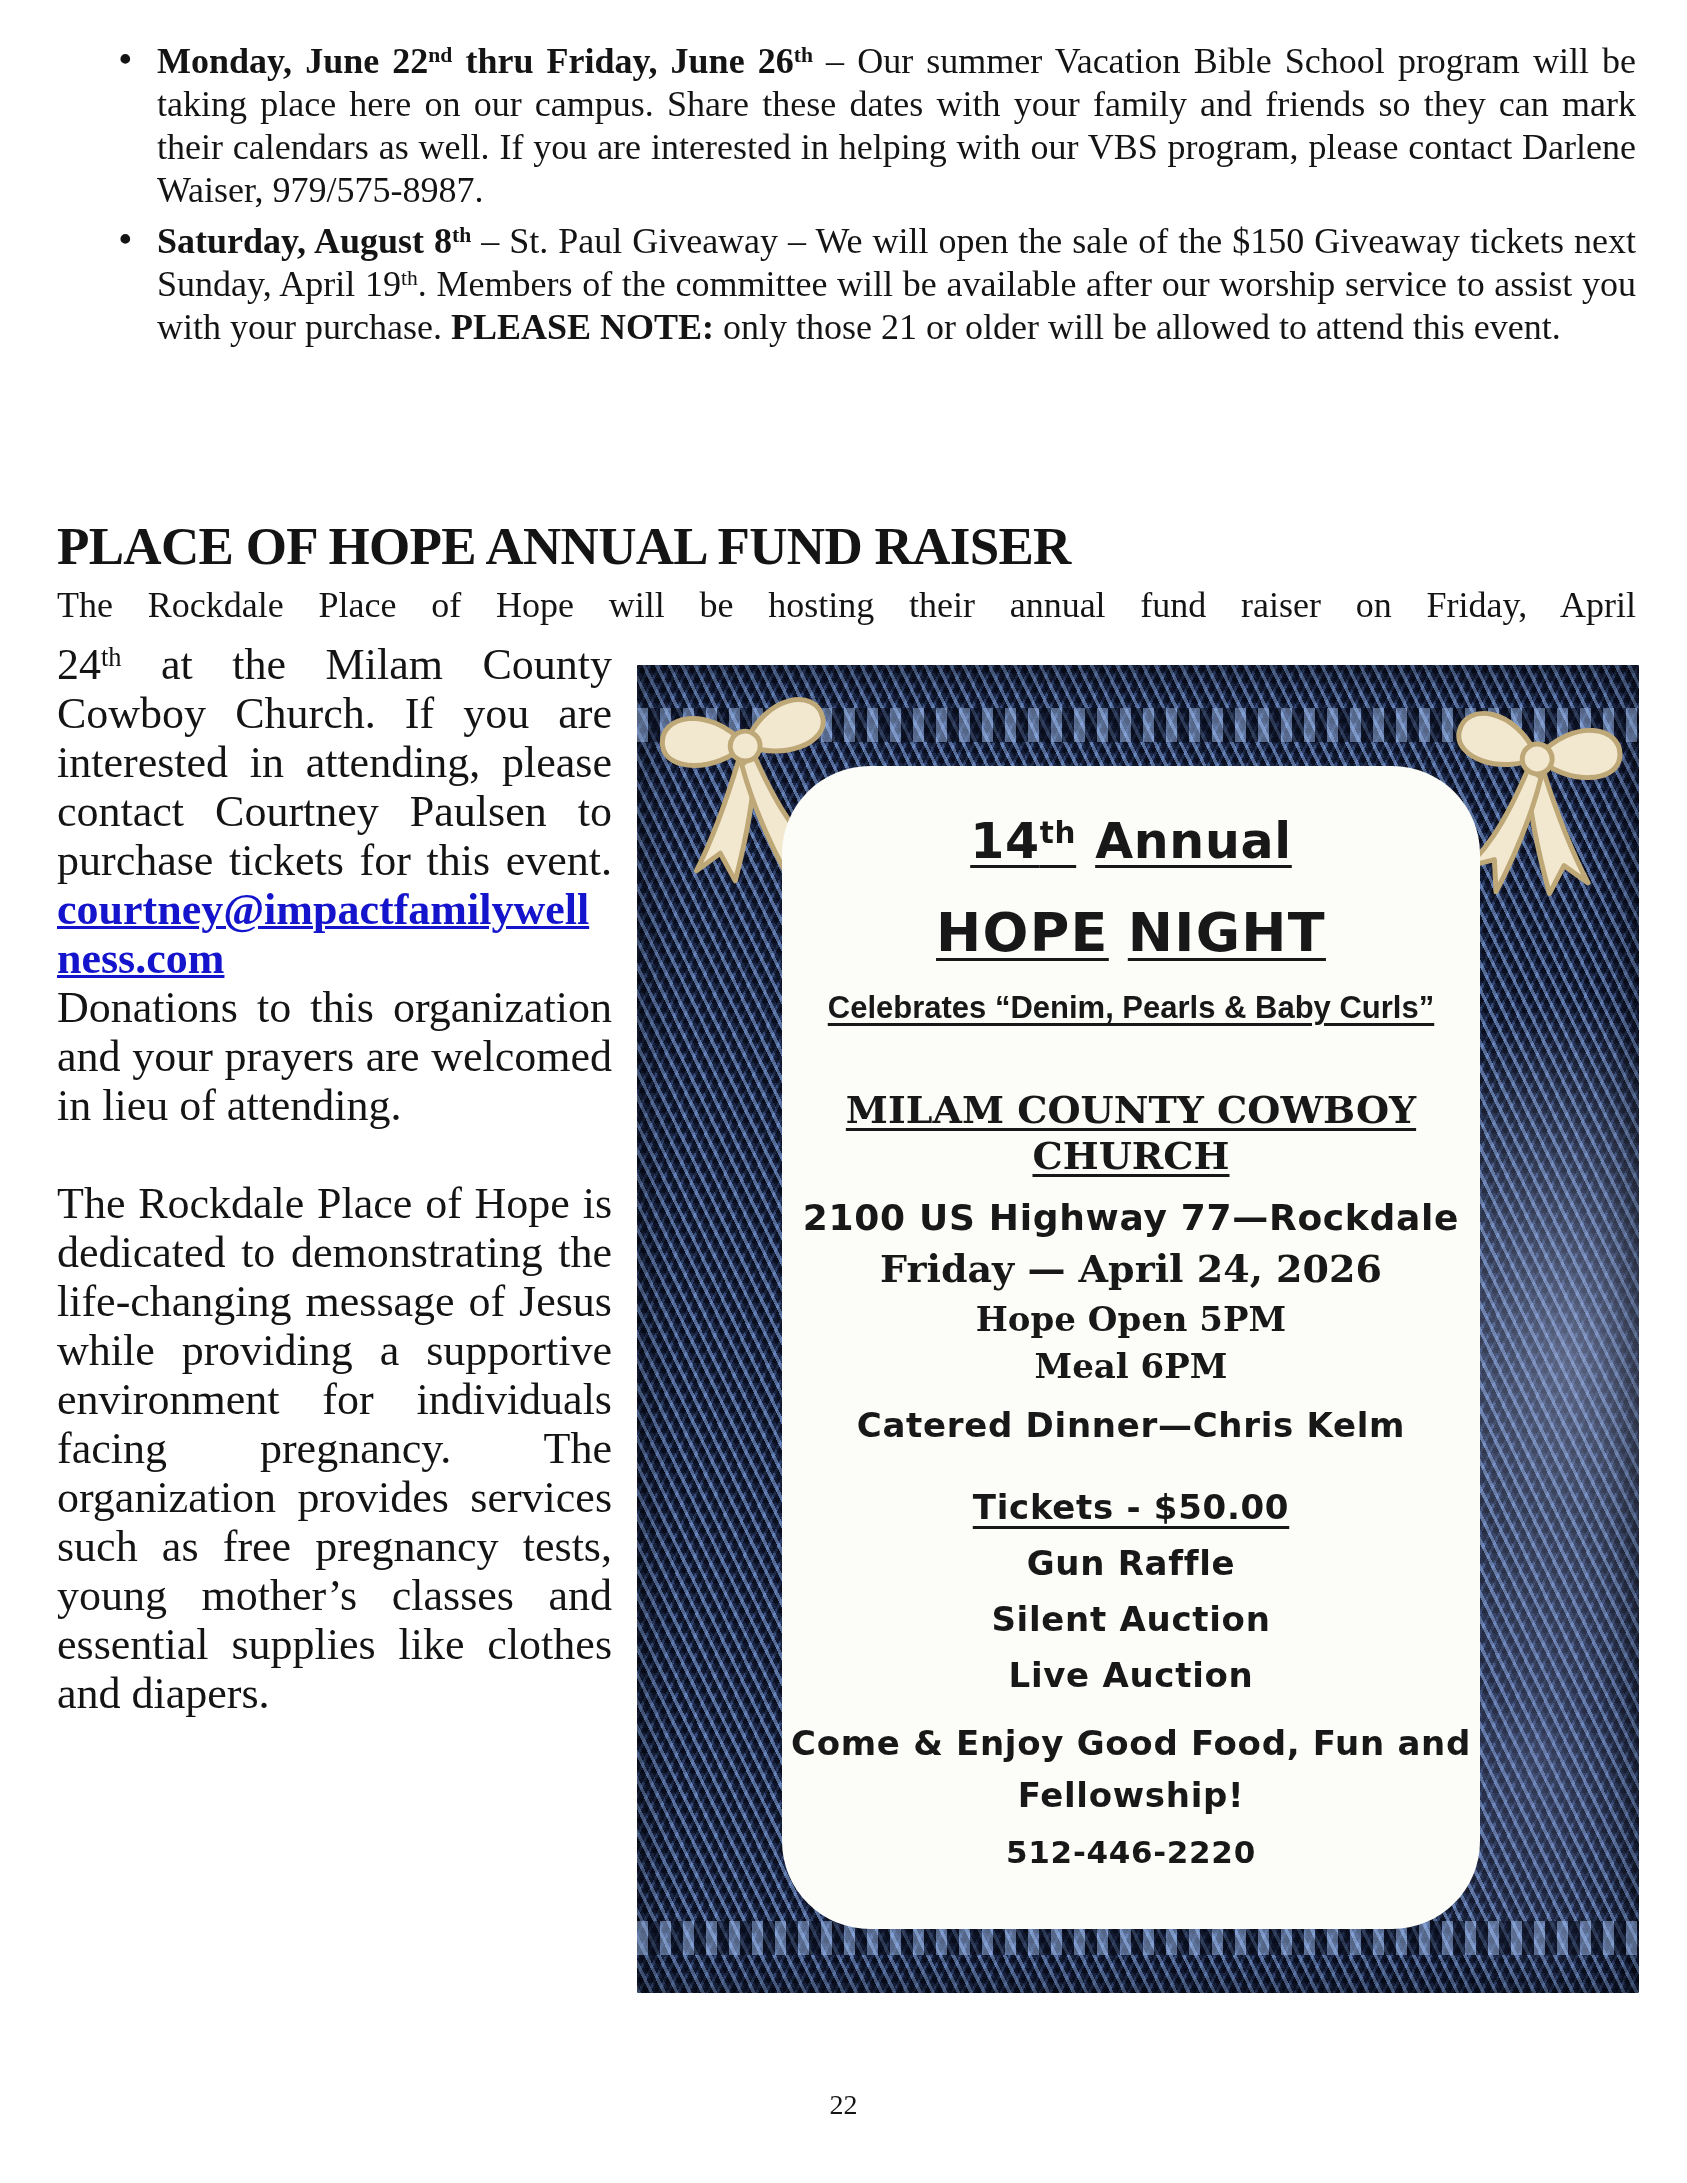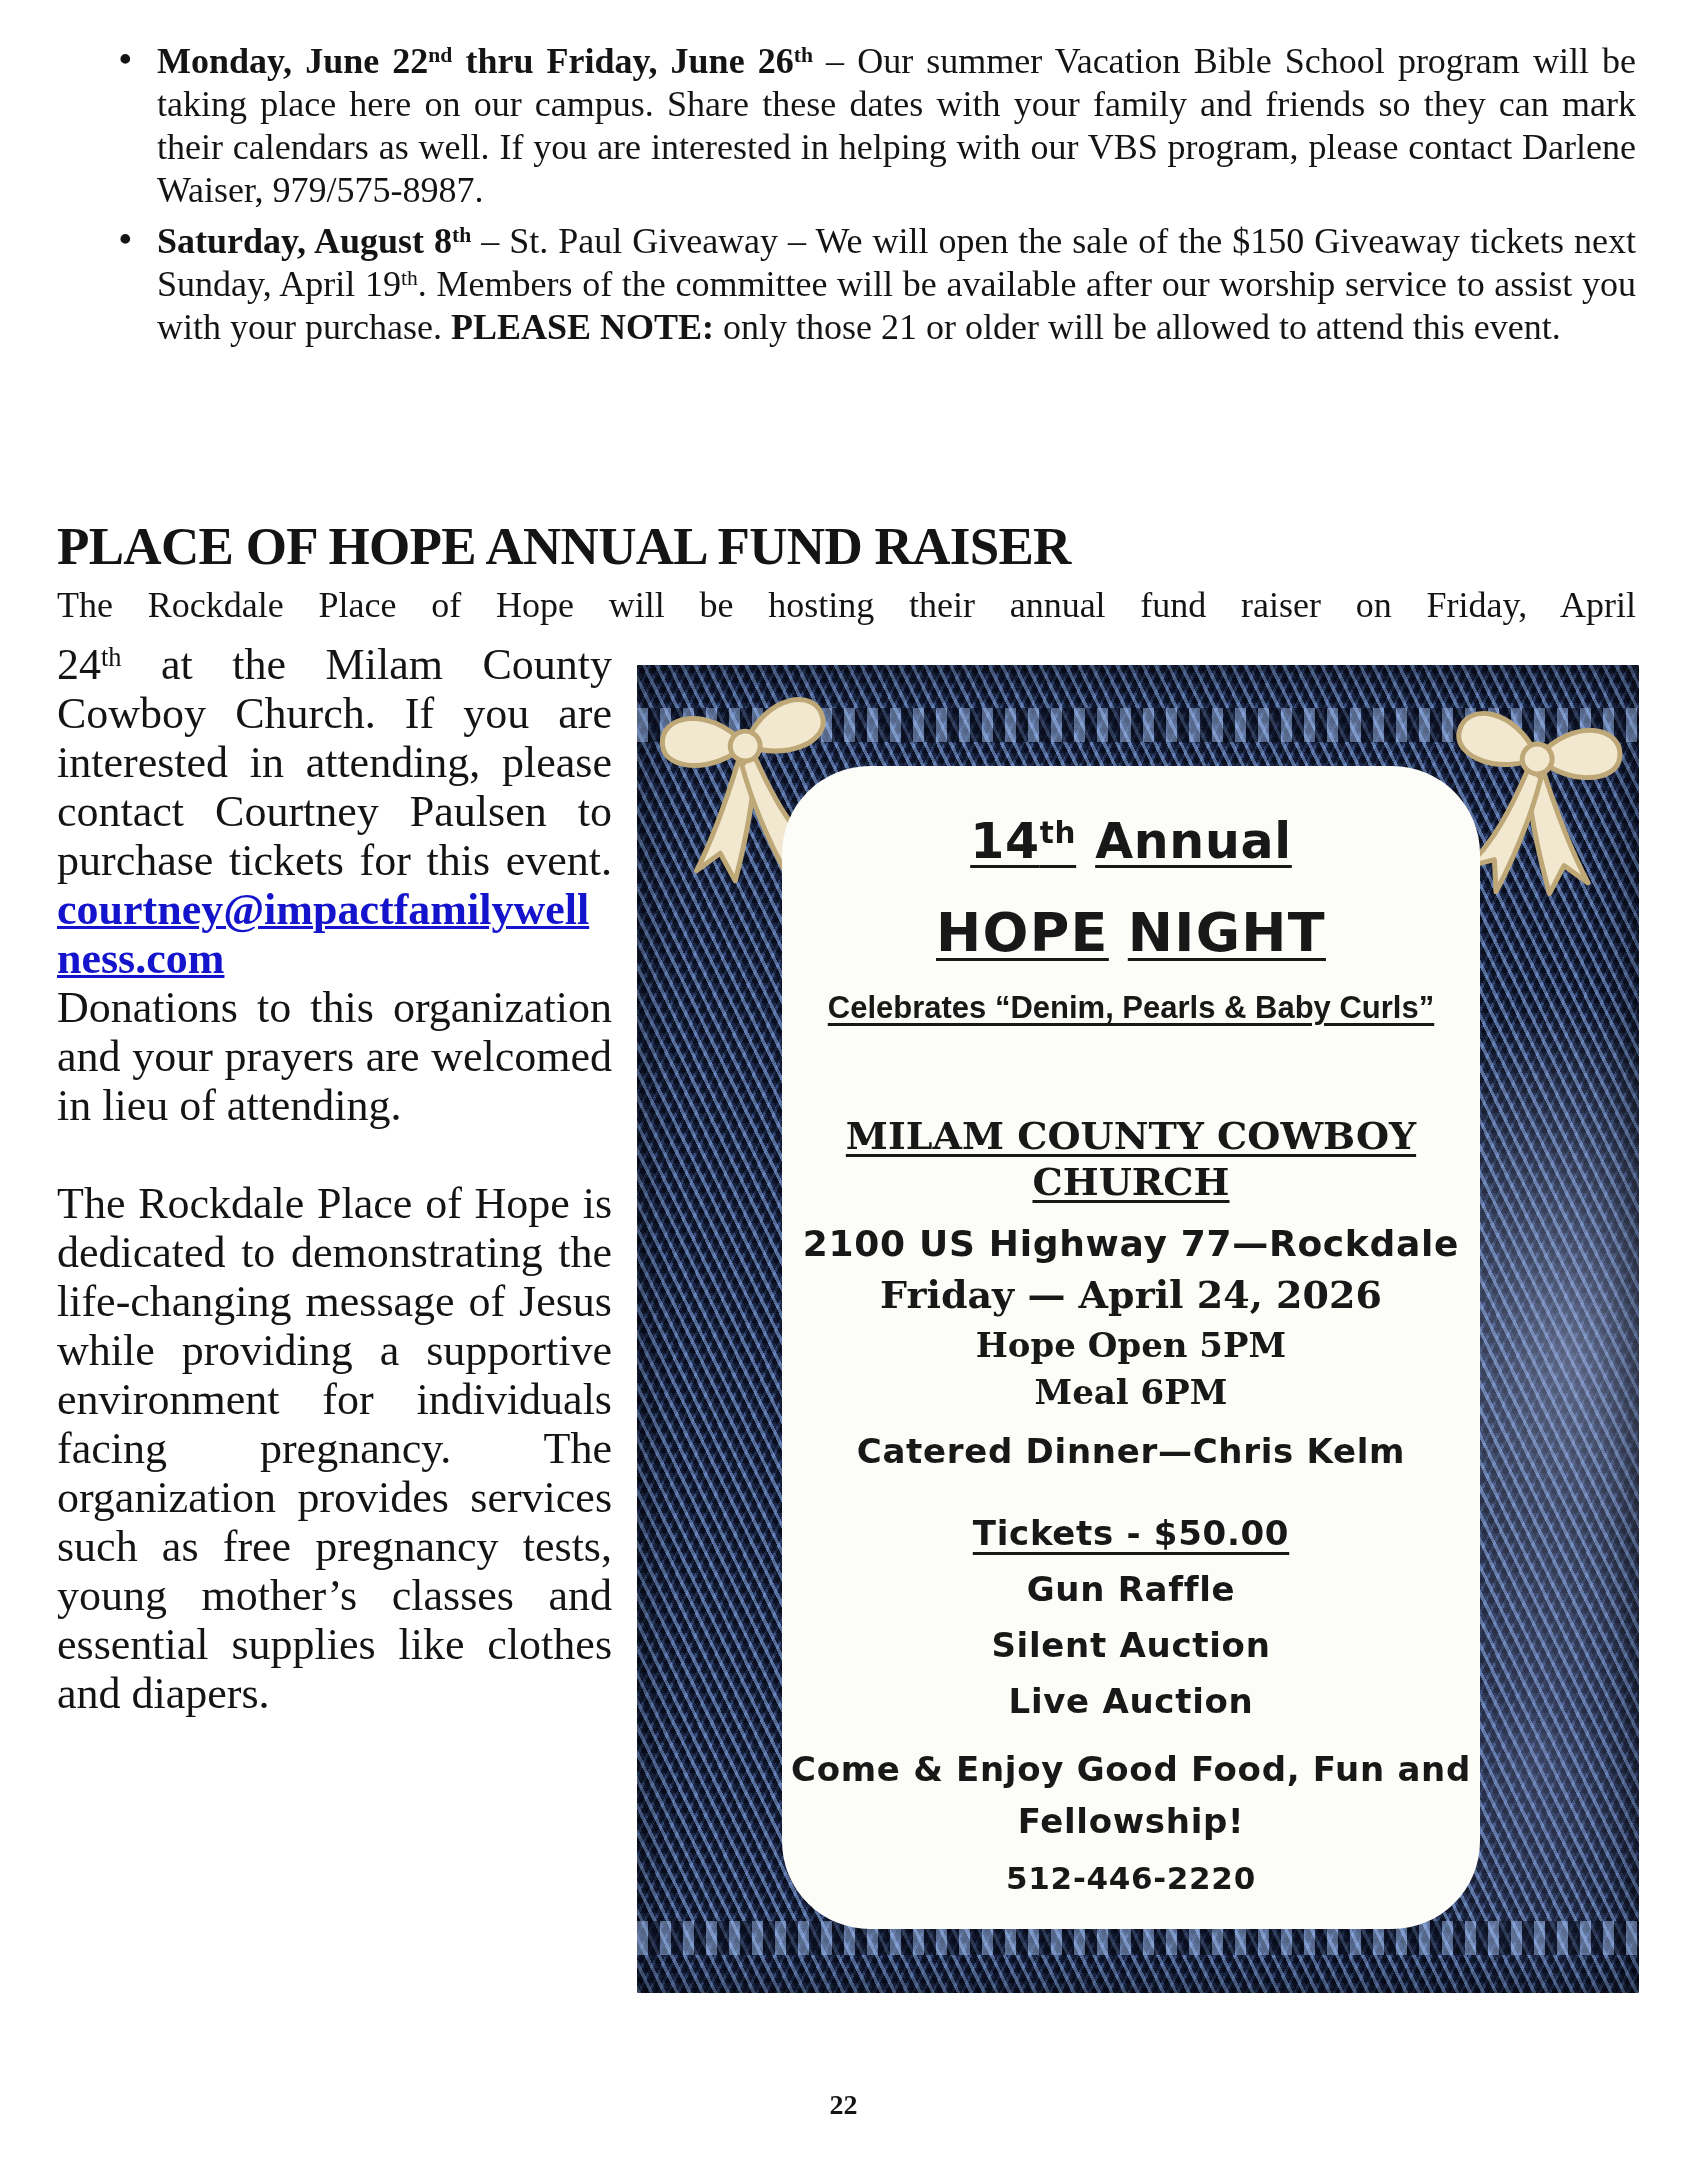--- a/index.html
+++ b/index.html
@@ -55,40 +55,40 @@
   .f-line{text-align:center;}
   .u{text-decoration:underline;text-decoration-thickness:3.4px;text-underline-offset:6.7px;}
   .us{text-decoration:underline;text-decoration-thickness:2.7px;text-underline-offset:5.4px;}
   .mk{font-family:"DejaVu Sans",sans-serif;font-weight:700;letter-spacing:0.7px;}
   .slab{font-family:"DejaVu Serif",serif;font-weight:700;}
   .gap{display:inline-block;width:19px;}
 
   .f-title1{margin-top:47px;font-size:49px;}
   .f-title2{margin-top:31px;font-size:54px;letter-spacing:1.3px;}
   .f-celebrates{margin-top:26px;font-family:"Liberation Sans",sans-serif;font-weight:700;font-size:31px;}
-  .f-church{margin-top:87px;font-size:38px;text-decoration:underline;}
+  .f-church{margin-top:61px;font-size:38px;text-decoration:underline;}
   .f-church2{margin-top:1px;font-size:38px;}
   .f-address{margin-top:19px;font-size:36px;}
   .f-date{margin-top:8px;font-size:38px;}
   .f-doors{margin-top:8px;font-size:34px;}
   .f-meal{margin-top:6.7px;font-size:34px;}
   .f-catered{margin-top:19px;font-size:34px;}
   .f-tickets{margin-top:42px;font-size:34px;}
   .f-item{margin-top:16px;font-size:34px;}
   .f-come{margin-top:28px;font-size:34px;}
   .f-come2{margin-top:12px;font-size:34px;}
   .f-phone{margin-top:19px;font-size:31px;}
 
   .bow{position:absolute;width:199px;height:216px;}
   .bow.left{left:15px;top:9.4px;transform:rotate(-10deg);}
   .bow.right{right:8px;top:21.6px;transform:scaleX(-1) rotate(-9deg);}
   .bow svg{width:100%;height:100%;}
 
   
-  .page-num{position:absolute;left:0;right:0;top:2089px;text-align:center;font-size:28px;font-weight:bold;}
+  .page-num{position:absolute;left:0;right:0;top:2089px;text-align:center;font-size:28px;}
 </style>
 </head>
 <body>
 
 <div class="bullets">
   <div class="bullet">
     <span class="marker">•</span>
     <p class="btext"><span class="b">Monday, June 22</span><sup class="b">nd</sup><span class="b"> thru Friday, June 26</span><sup class="b">th</sup><span> – Our summer Vacation Bible School program will be taking place here on our campus. Share these dates with your family and friends so they can mark their calendars as well. If you are interested in helping with our VBS program, please contact Darlene Waiser, 979/575-8987.</span></p>
   </div>
   <div class="bullet">

